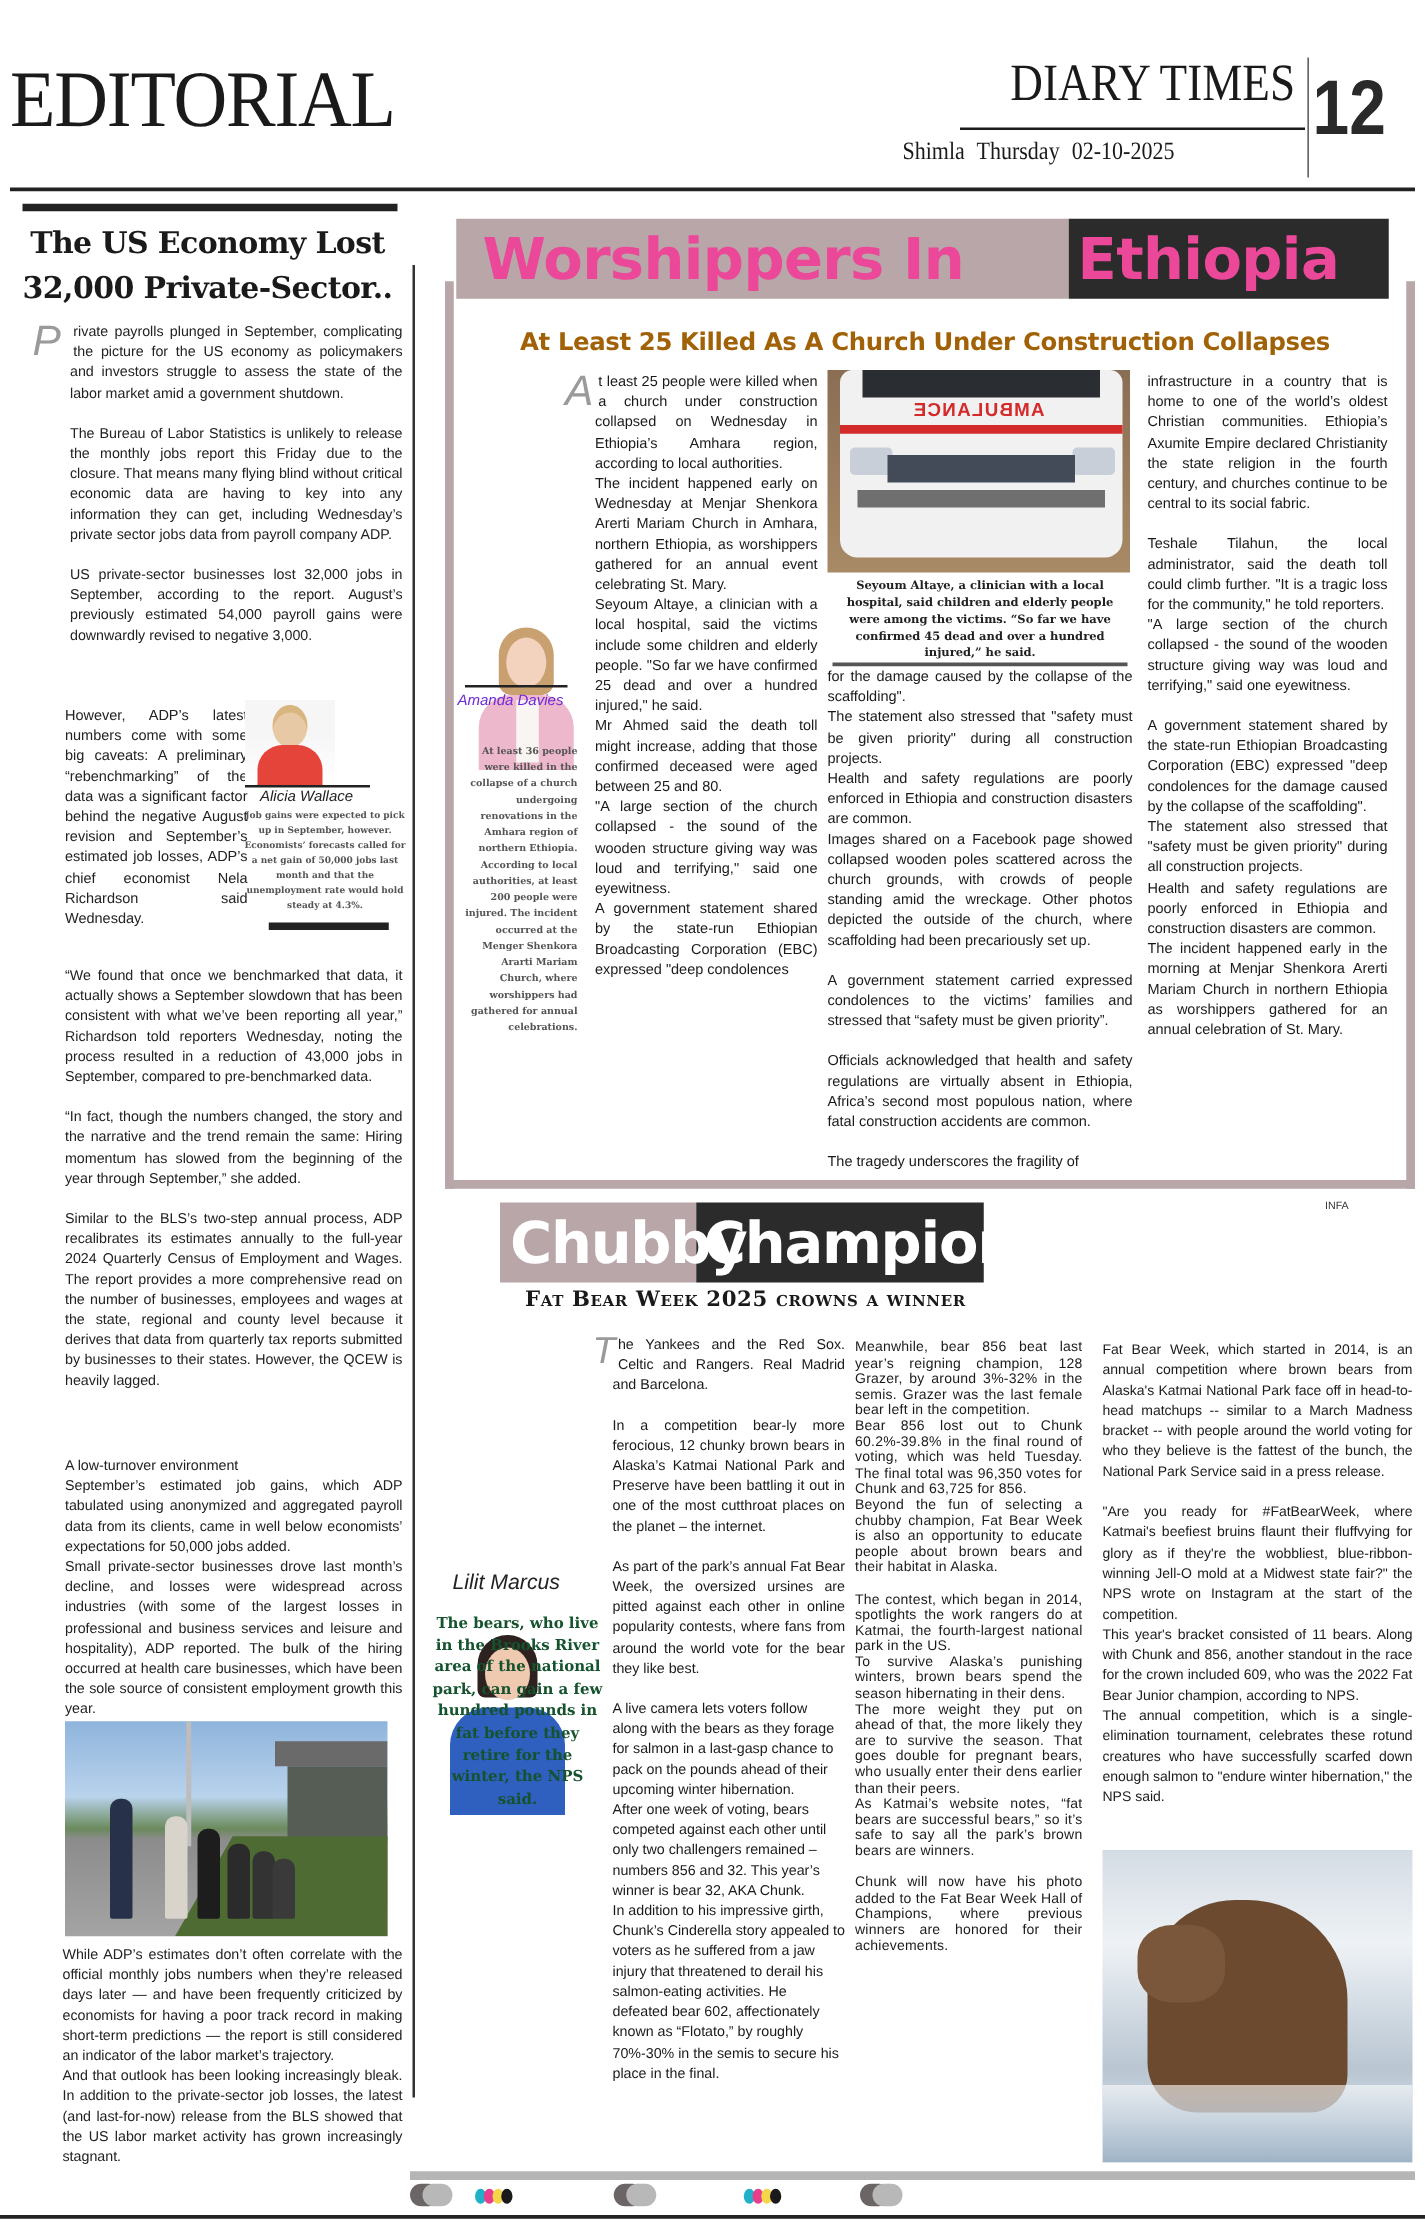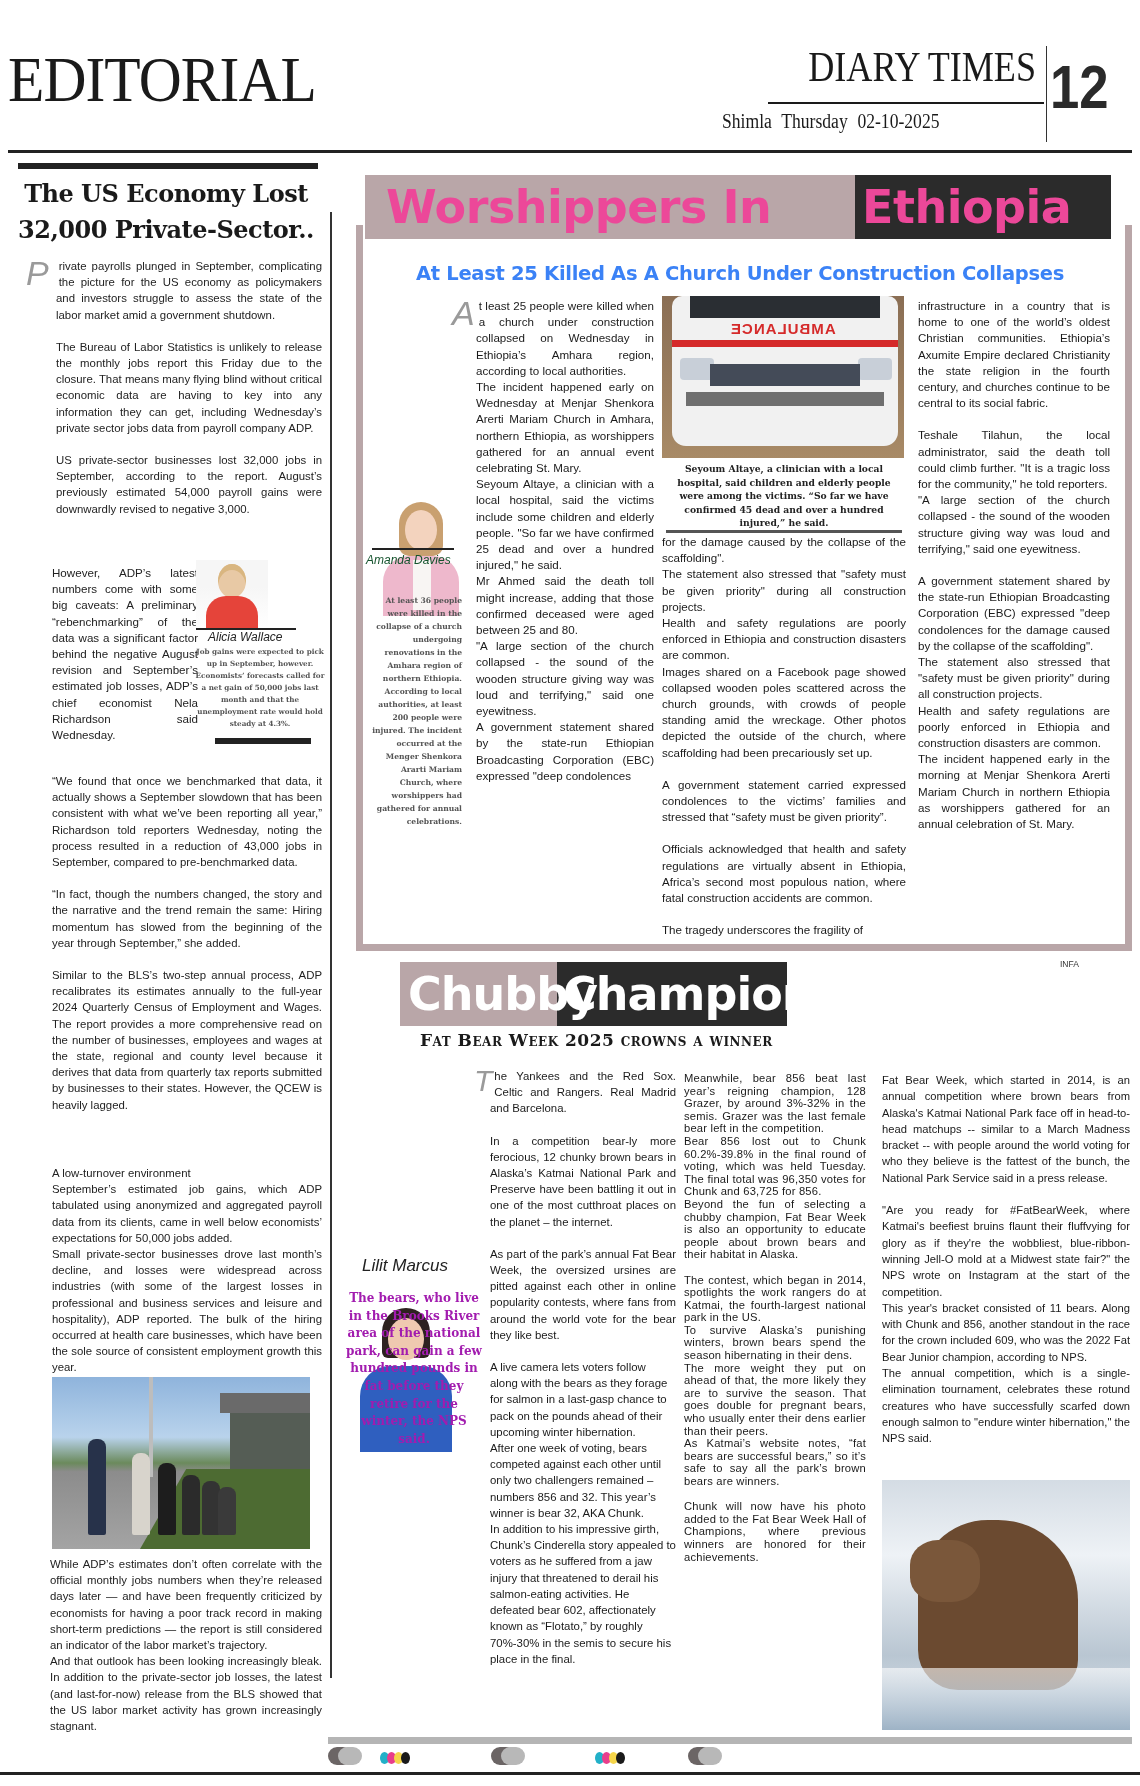--- a/index.html
+++ b/index.html
@@ -47,29 +47,29 @@
   .job-photo .person { position: absolute; bottom: 14px; width: 18px; border-radius: 8px 8px 2px 2px; background: #1f2530; }
 
   
   .eth-frame { left: 356px; top: 225px; width: 776px; height: 726px; border: 7px solid #b9a6a8; border-top: none; border-left: none; }
   .eth-frame-left { left: 356px; top: 225px; width: 7px; height: 726px; background: #b9a6a8; }
   .eth-banner-light { left: 365px; top: 175px; width: 490px; height: 64px; background: #b9a6a8; }
   .eth-banner-dark { left: 855px; top: 175px; width: 256px; height: 64px; background: #2b2b2b; }
   .eth-banner-text { font-family: "DejaVu Sans", sans-serif; font-weight: bold; color: #ec4899; font-size: 46px; line-height: 64px; letter-spacing: -0.5px; white-space: nowrap; }
   .eth-word1 { left: 386px; top: 175px; }
   .eth-word2 { left: 862px; top: 175px; }
-  .eth-subhead { left: 362px; top: 262px; width: 756px; text-align: center; font-family: "DejaVu Sans", sans-serif; font-weight: bold; font-size: 19.5px; letter-spacing: -0.3px; color: #3b82f6; }
+  .eth-subhead { left: 362px; top: 262px; width: 756px; text-align: center; font-family: "DejaVu Sans", sans-serif; font-weight: bold; font-size: 19.5px; letter-spacing: -0.3px; color: #a16207; }
 
   .amanda-photo { left: 377px; top: 430px; width: 86px; height: 118px; background: #ffffff; }
   .amanda-photo .hair { position: absolute; left: 22px; top: 4px; width: 44px; height: 54px; border-radius: 22px 22px 10px 10px; background: #c9a070; }
   .amanda-photo .face { position: absolute; left: 28px; top: 12px; width: 32px; height: 40px; border-radius: 50%; background: #f3d3be; }
   .amanda-photo .jacket { position: absolute; left: 6px; top: 58px; width: 76px; height: 62px; border-radius: 26px 26px 0 0; background: #eeb8cc; }
   .amanda-photo .shirt { position: absolute; left: 36px; top: 62px; width: 18px; height: 50px; background: #f8f5f3; }
   .amanda-line { left: 372px; top: 548px; width: 82px; height: 2px; background: #222; }
-  .amanda-name { left: 366px; top: 553px; font-style: italic; font-size: 12px; color: #14532d; }
+  .amanda-name { left: 366px; top: 553px; font-style: italic; font-size: 12px; color: #6d28d9; }
   .amanda-caption { left: 372px; top: 594px; width: 90px; text-align: right; font-family: "DejaVu Serif", serif; font-weight: bold; font-size: 7.6px; line-height: 13px; color: #555; }
 
   .eth-col1 { left: 476px; top: 298px; width: 178px; font-size: 11.6px; line-height: 16.2px; text-align: justify; }
   .eth-col1 .dropcap { margin-left: -24px; margin-right: 4px; }
   .ambulance-photo { left: 662px; top: 296px; width: 242px; height: 162px; overflow: hidden; background: linear-gradient(180deg,#8a6e54 0%,#a88a66 100%); }
   .ambulance-photo .van { position: absolute; left: 10px; top: 0; width: 226px; height: 150px; background: #f1f1f1; border-radius: 10px 10px 14px 14px; }
   .ambulance-photo .windshield { position: absolute; left: 28px; top: 0; width: 190px; height: 22px; background: #2a2e33; }
   .ambulance-photo .label { position: absolute; left: 68px; top: 24px; font-weight: bold; font-size: 15px; color: #d52a2a; transform: scaleX(-1); letter-spacing: 1px; }
   .ambulance-photo .stripe { position: absolute; left: 10px; top: 44px; width: 226px; height: 7px; background: #d52a2a; }
   .ambulance-photo .grille { position: absolute; left: 48px; top: 68px; width: 150px; height: 22px; background: #444b58; }
@@ -89,21 +89,21 @@
   .chubby-banner-text { font-family: "DejaVu Sans", sans-serif; font-weight: bold; color: #ffffff; font-size: 46px; line-height: 64px; white-space: nowrap; letter-spacing: -1px; }
   .chubby-word1 { left: 408px; top: 962px; }
   .chubby-word2 { left: 563px; top: 962px; }
   .chubby-subhead { left: 420px; top: 1030px; width: 600px; font-family: "DejaVu Serif", serif; font-weight: bold; font-size: 17px; font-variant: small-caps; letter-spacing: 0.5px; color: #1a1a1a; white-space: nowrap; }
 
   .lilit-photo { left: 356px; top: 1122px; width: 98px; height: 144px; background: #ffffff; }
   .lilit-photo .hair { position: absolute; left: 26px; top: 0; width: 48px; height: 50px; border-radius: 24px 24px 6px 6px; background: #2d2220; }
   .lilit-photo .face { position: absolute; left: 32px; top: 10px; width: 36px; height: 42px; border-radius: 50%; background: #efc9b0; }
   .lilit-photo .body { position: absolute; left: 4px; top: 58px; width: 92px; height: 86px; border-radius: 30px 30px 0 0; background: #2f5fbf; }
   .lilit-name { left: 362px; top: 1256px; font-style: italic; font-size: 17px; color: #222; }
-  .lilit-caption { left: 346px; top: 1290px; width: 136px; text-align: center; font-family: "DejaVu Serif", serif; font-weight: bold; font-size: 12px; line-height: 17.6px; color: #a21caf; }
+  .lilit-caption { left: 346px; top: 1290px; width: 136px; text-align: center; font-family: "DejaVu Serif", serif; font-weight: bold; font-size: 12px; line-height: 17.6px; color: #14532d; }
 
   .bear-col1 { left: 490px; top: 1068px; width: 186px; font-size: 11.4px; line-height: 16.2px; text-align: justify; }
   .bear-col1 p { margin-bottom: 16px; }
   .bear-col1 p.tight { margin-bottom: 0; }
   .bear-col1 p.left { text-align: left; }
   .bear-col1 .dropcap { margin-left: -16px; margin-right: 2px; font-size: 30px; line-height: 26px; }
   .bear-col2 { left: 684px; top: 1072px; width: 182px; font-size: 11.2px; line-height: 12.6px; text-align: justify; letter-spacing: 0.2px; }
   .bear-col2 p { margin-bottom: 12.6px; }
   .bear-col2 p.tight { margin-bottom: 0; }
   .bear-col3 { left: 882px; top: 1072px; width: 248px; font-size: 11.2px; line-height: 16.3px; text-align: justify; }

